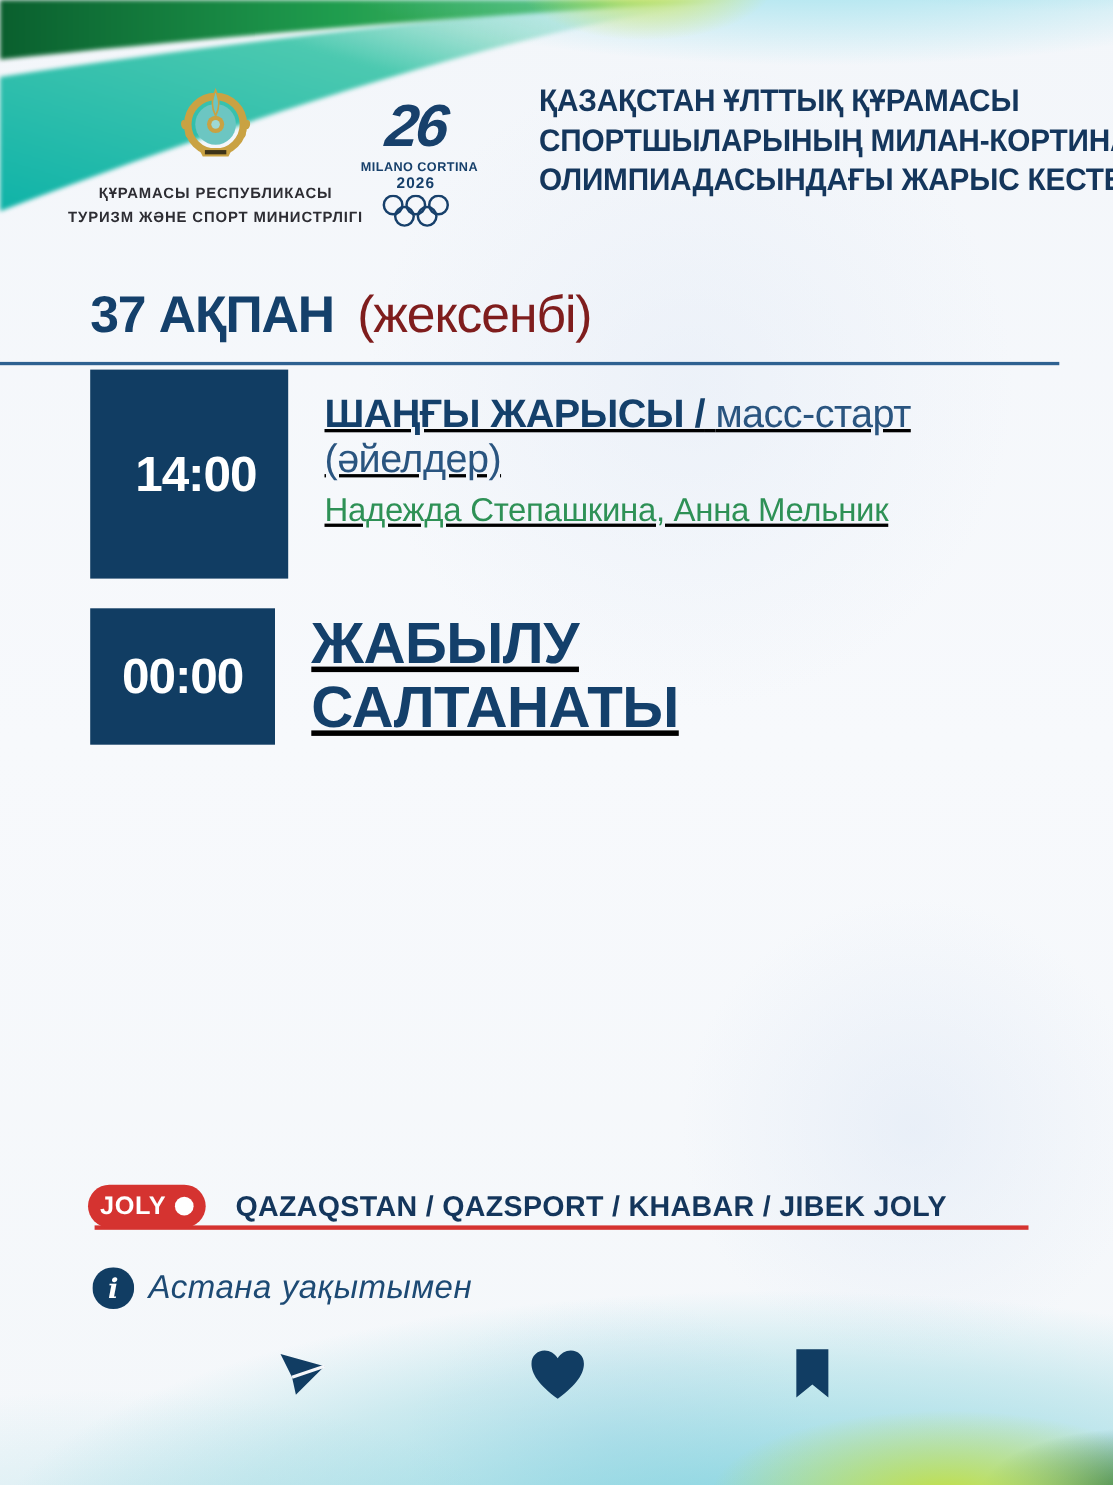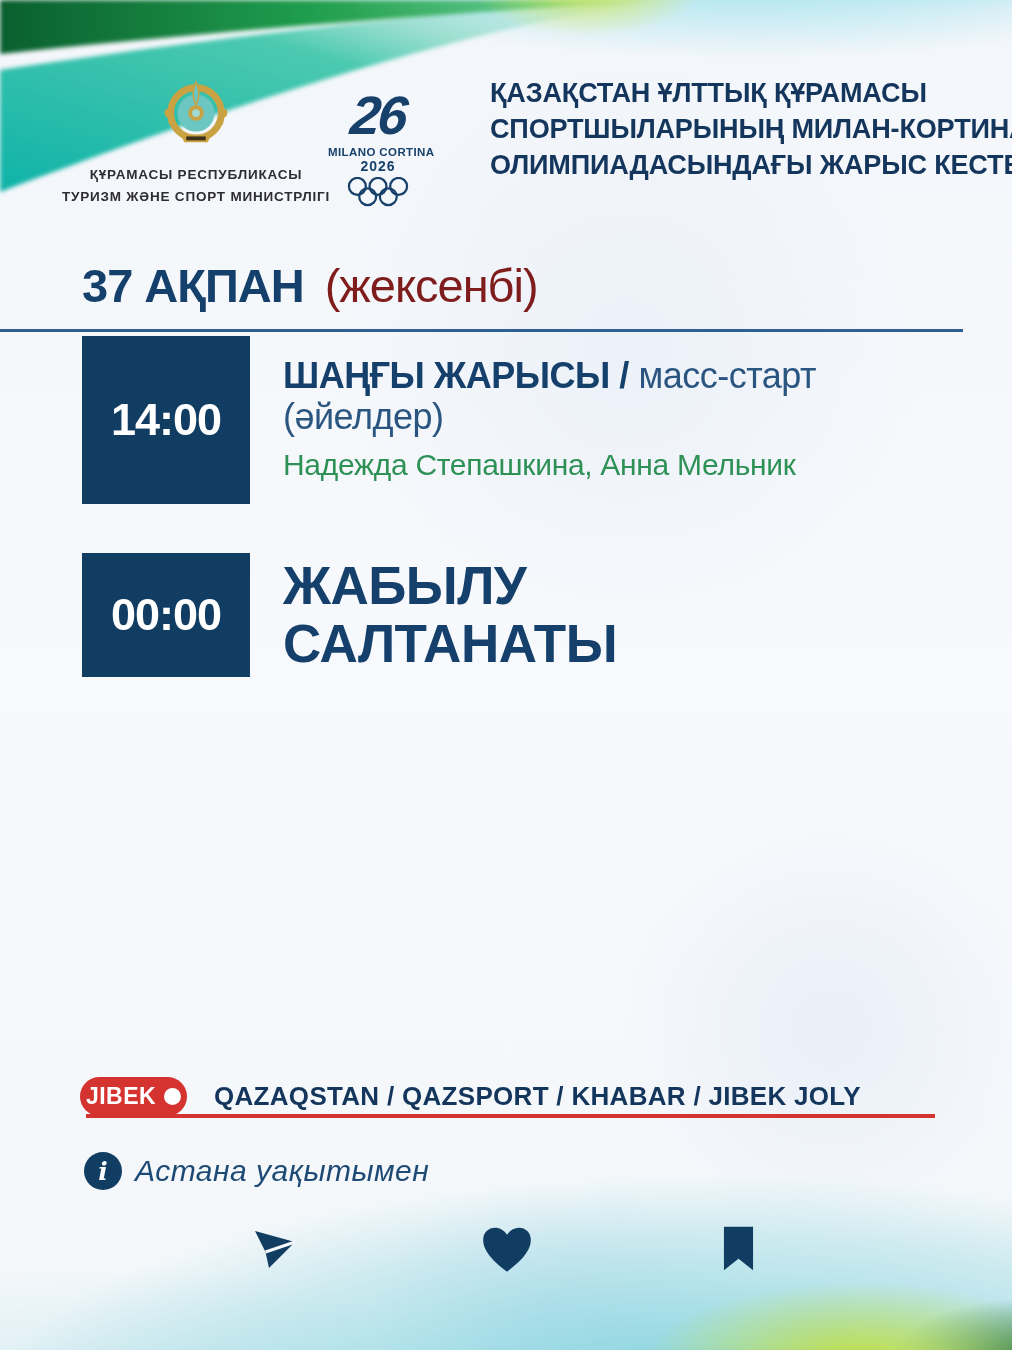--- a/index.html
+++ b/index.html
@@ -47,23 +47,23 @@
   .date-day{font-weight:bold;letter-spacing:-1px;}
   .date-weekday{font-weight:normal;margin-left:8px;letter-spacing:-1px;color:#7f1d1d;}
   .divider{position:absolute;left:0;top:329px;width:963px;height:3px;background:#2e6191;}
 
   
   .row{position:absolute;left:82px;display:flex;gap:33px;}
   .row-1{top:336px;}
   .row-2{top:553px;}
   .timebox{width:168px;background:#113d63;color:#fff;display:flex;align-items:center;
            justify-content:center;font-weight:bold;font-size:45px;letter-spacing:-1px;flex:0 0 168px;}
-  .row-1 .timebox{height:168px;}
+  .row-1 .timebox{height:190px;padding-left:12px;}
   .row-2 .timebox{height:124px;}
-  .evt{width:650px;}
+  .evt{width:650px;text-decoration:underline;}
   .row-1 .evt{padding-top:19px;}
   .row-2 .evt{padding-top:4px;}
   .evt-title{font-size:36px;line-height:1.14;color:#14406b;letter-spacing:-.5px;}
   .evt-bold{font-weight:bold;}
   .evt-light{font-weight:normal;color:#2a5580;}
   .evt-light2{display:block;font-weight:normal;color:#2a5580;}
   .evt-light:empty,.evt-light2:empty{display:none;}
   .row-2 .evt-title{font-size:53px;line-height:1.09;width:480px;letter-spacing:-.5px;}
   .athletes{margin-top:11px;font-size:30px;color:#2e9156;letter-spacing:-.3px;}
   .athletes:empty{display:none;}
@@ -179,21 +179,21 @@
         
         
       </div>
 
     </div>
   </div>
 
   <div class="live-row">
     <div class="live-line"></div>
     <div class="live-badge">
-      <span class="live-label">JIBEK</span>
+      <span class="live-label">JOLY</span>
       <span class="live-dot"></span>
     </div>
     <div class="channels">QAZAQSTAN / QAZSPORT / KHABAR / JIBEK JOLY</div>
   </div>
 
   <div class="note-row">
     <svg width="38" height="38" viewBox="0 0 38 38">
       <circle cx="19" cy="19" r="19" fill="#113d63"></circle>
       <text x="19" y="28" text-anchor="middle" font-family="'DejaVu Serif',serif" font-style="italic" font-weight="bold" font-size="25" fill="#ffffff">i</text>
     </svg>

